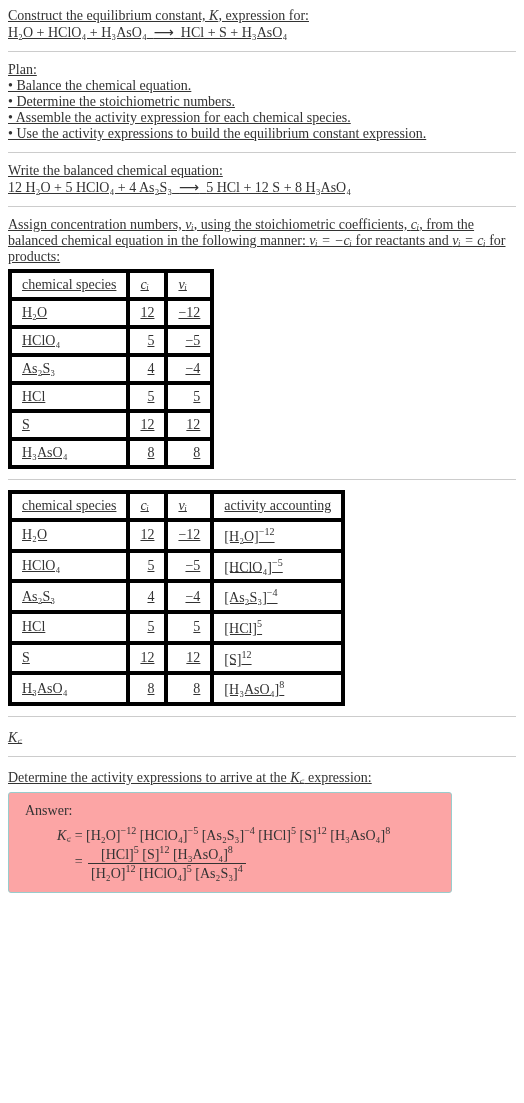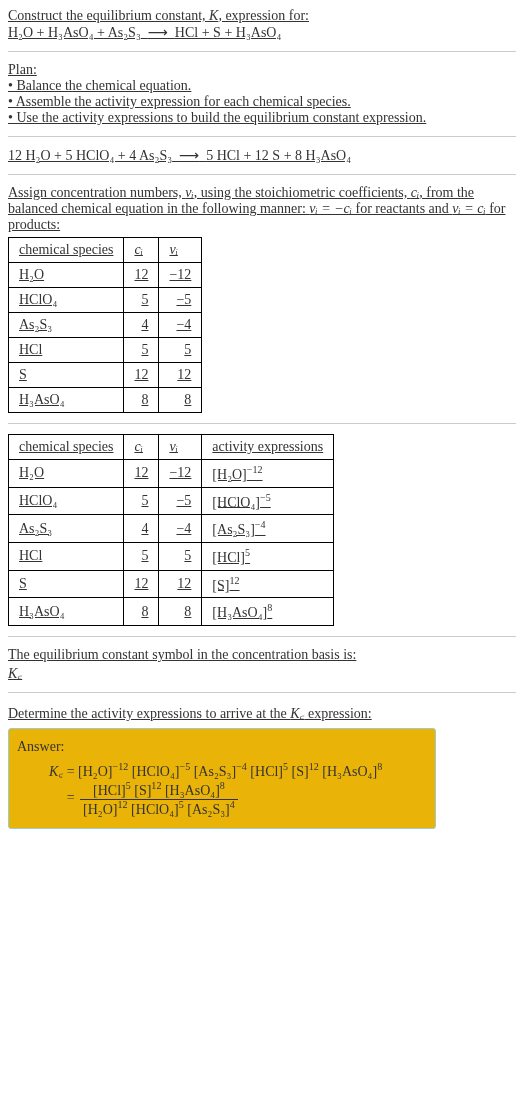--- a/index.html
+++ b/index.html
@@ -22,32 +22,32 @@
 }
 sup {
   font-size: 0.72em;
   vertical-align: super;
 }
 table {
   border-collapse: collapse;
   margin-top: 4px;
 }
 th, td {
-  border: 1px solid #000000;
+  border: 4px solid #000000;
   padding: 4px 10px;
   text-align: left;
   font-weight: normal;
 }
 td.num {
   text-align: right;
 }
 .answer-box {
   border: 1px solid #9cc;
-  background: #eab308;
-  padding: 10px 8px;
+  background: #fca5a5;
+  padding: 10px 16px;
   border-radius: 3px;
   margin-top: 6px;
   width: 410px;
 }
 .answer-title {
   margin-bottom: 6px;
 }
 .indent {
   margin-left: 32px;
 }
@@ -67,37 +67,39 @@
   padding: 0 3px;
   text-align: center;
 }
 .ital { font-style: italic; }
 </style>
 </head>
 <body>
 
 <div class="block">
   <span>Construct the equilibrium constant, </span><span class="ital">K</span><span>, expression for:</span><br>
-  <span>H₂O + H₃AsO₄ + As₂S₃</span>
+  <span>H₂O + HClO₄ + H₃AsO₄</span>
   &nbsp;<span>⟶</span>&nbsp;
   <span>HCl + S + H₃AsO₄</span>
 </div>
 
 <hr>
 
 <div class="block">
   <div>Plan:</div>
   <div>• Balance the chemical equation.</div>
+  <div>• Determine the stoichiometric numbers.</div>
   <div>• Assemble the activity expression for each chemical species.</div>
   <div>• Use the activity expressions to build the equilibrium constant expression.</div>
 </div>
 
 <hr>
 
 <div class="block">
+  <div>Write the balanced chemical equation:</div>
   <span>12 H₂O + 5 HClO₄ + 4 As₂S₃</span>
   &nbsp;<span>⟶</span>&nbsp;
   <span>5 HCl + 12 S + 8 H₃AsO₄</span>
 </div>
 
 <hr>
 
 <div class="block">
   <div>
     <span>Assign concentration numbers, </span><span class="ital">νᵢ</span><span>, using the stoichiometric coefficients, </span><span class="ital">cᵢ</span><span>, from the balanced chemical equation in the following manner: </span><span class="ital">νᵢ = −cᵢ</span><span> for reactants and </span><span class="ital">νᵢ = cᵢ</span><span> for products:</span>
@@ -145,21 +147,21 @@
 
 <hr>
 
 <div class="block">
   <table>
     <tbody>
         <tr>
       <th>chemical species</th>
       <th class="ital">cᵢ</th>
       <th class="ital">νᵢ</th>
-      <th>activity expressions</th>
+      <th>activity accounting</th>
     </tr>
     <tr>
           <td>H₂O</td>
           <td class="num">12</td>
           <td class="num">−12</td>
           <td><span>[H₂O]</span><sup>−12</sup></td>
         </tr>
     <tr>
           <td>HClO₄</td>
           <td class="num">5</td>
@@ -190,21 +192,20 @@
           <td class="num">8</td>
           <td><span>[H₃AsO₄]</span><sup>8</sup></td>
         </tr>
   </tbody>
     </table>
 </div>
 
 <hr>
 
 <div class="block">
-  <div>The equilibrium constant symbol in the concentration basis is:</div>
   <div class="ital">K꜀</div>
 </div>
 
 <hr>
 
 <div class="block">
   <span>Determine the activity expressions to arrive at the </span><span class="ital">K꜀</span><span> expression:</span>
 </div>
 
 <div class="answer-box">

